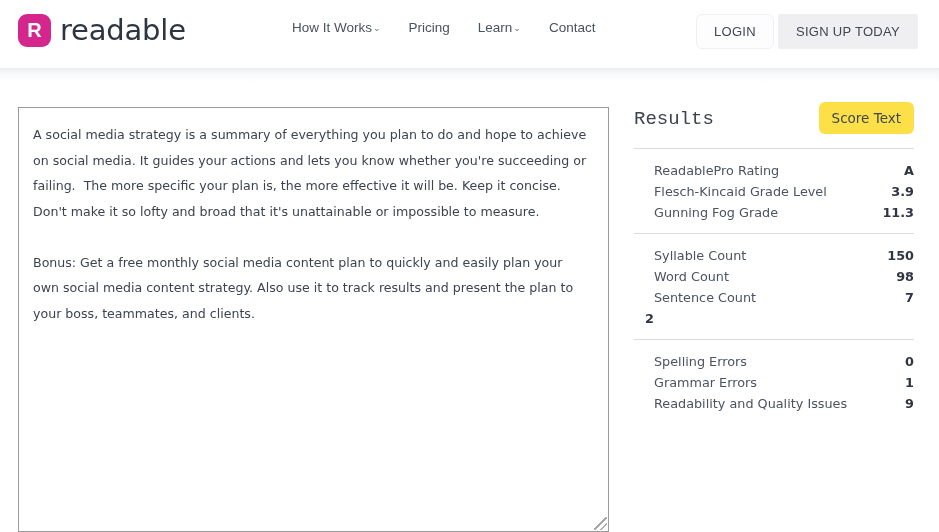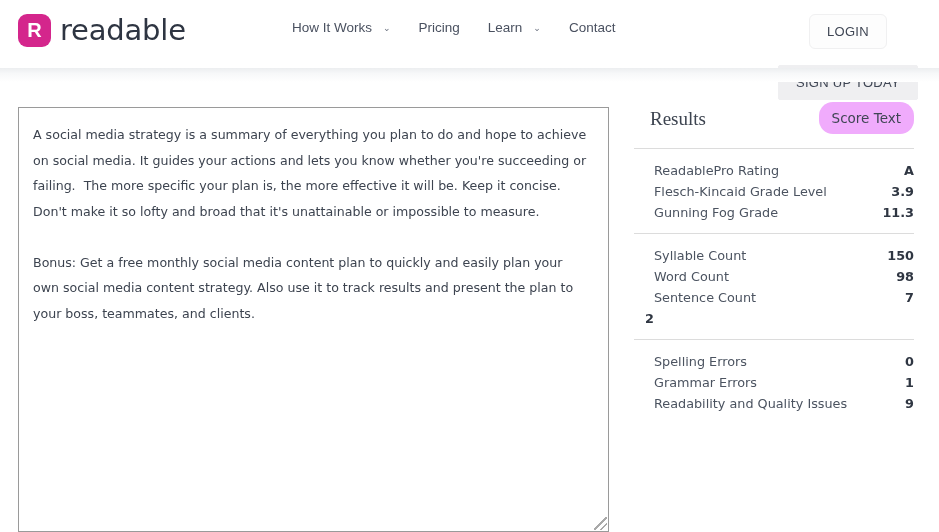--- a/index.html
+++ b/index.html
@@ -65,42 +65,41 @@
 
   .main-nav {
     position: absolute;
     left: 292px; top: 20px;
     display: flex;
     align-items: center;
   }
   .nav-item {
     display: flex;
     align-items: baseline;
-    gap: 11px;
+    gap: 1px;
     color: #4a5160;
     font-size: 13.5px;
     margin-right: 28px;
     cursor: pointer;
     white-space: nowrap;
   }
   .nav-item:last-child { margin-right: 16px; }
   .nav-caret {
     font-size: 9px;
     color: #6a717f;
     position: relative;
     top: -1px;
   }
 
   .header-actions {
     position: absolute;
     right: 21px; top: 14px;
     display: flex;
     align-items: center;
     gap: 4px;
-    flex-direction: column;
   }
   .btn-login {
     background: #fdfdfd;
     border: 1px solid #f0f0f1;
     border-radius: 6px;
     color: #3f4654;
     font-size: 13px;
     padding: 9px 17px;
     letter-spacing: 0.3px;
     cursor: pointer;
@@ -109,21 +108,20 @@
   .btn-signup {
     background: #efeff1;
     border: 1px solid #efeff1;
     border-radius: 2px;
     color: #3f4654;
     font-size: 13px;
     padding: 9px 17px;
     letter-spacing: 0.3px;
     cursor: pointer;
     font-family: "Liberation Sans", sans-serif;
-    margin-top: 12px;
   }
 
   
   .content {
     position: absolute;
     left: 0; top: 82px;
     width: 939px;
     height: 450px;
   }
 
@@ -164,32 +162,32 @@
     position: absolute;
     left: 634px; top: 20px;
     width: 280px;
   }
   .results-head {
     position: relative;
     height: 46px;
   }
   .results-title {
     position: absolute;
-    left: 16px; top: 6px;
+    left: 0; top: 6px;
     font-size: 19px;
     color: #3d4450;
-    font-family: Liberation Serif, serif;
+    font-family: Liberation Mono, monospace;
     font-weight: normal;
   }
   .btn-score {
     position: absolute;
     right: 0; top: 0;
-    background: #f0abfc;
+    background: #fde047;
     border: none;
-    border-radius: 14px;
+    border-radius: 6px;
     color: #3f4654;
     font-size: 13.5px;
     padding: 8px 13px;
     cursor: pointer;
     font-family: "DejaVu Sans", sans-serif;
   }
   .divider {
     height: 1px;
     background: #dcdcdc;
     width: 280px;

